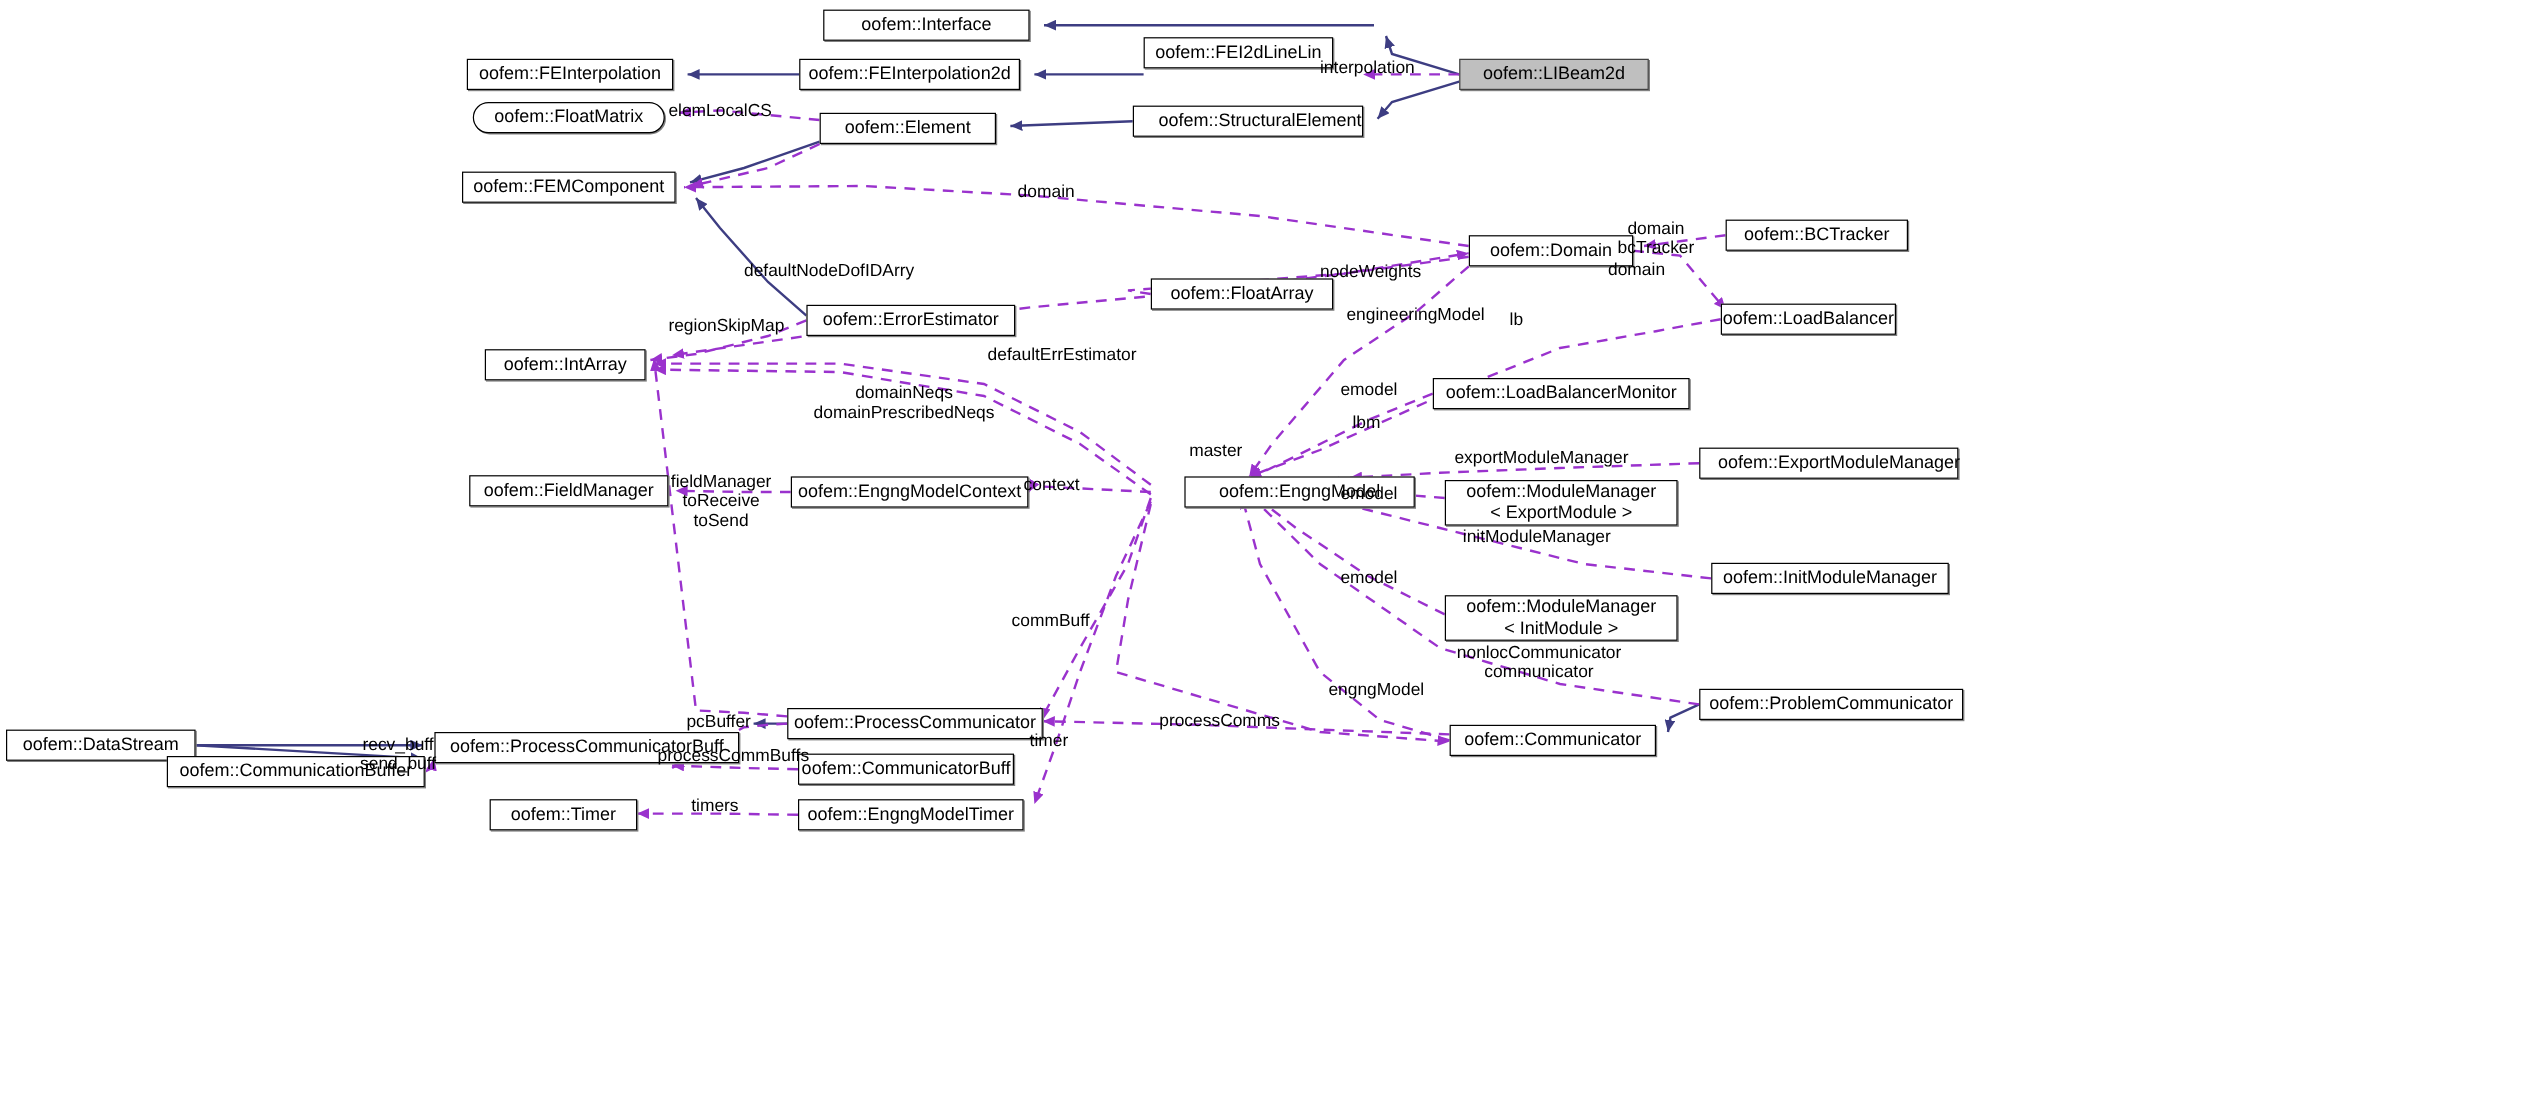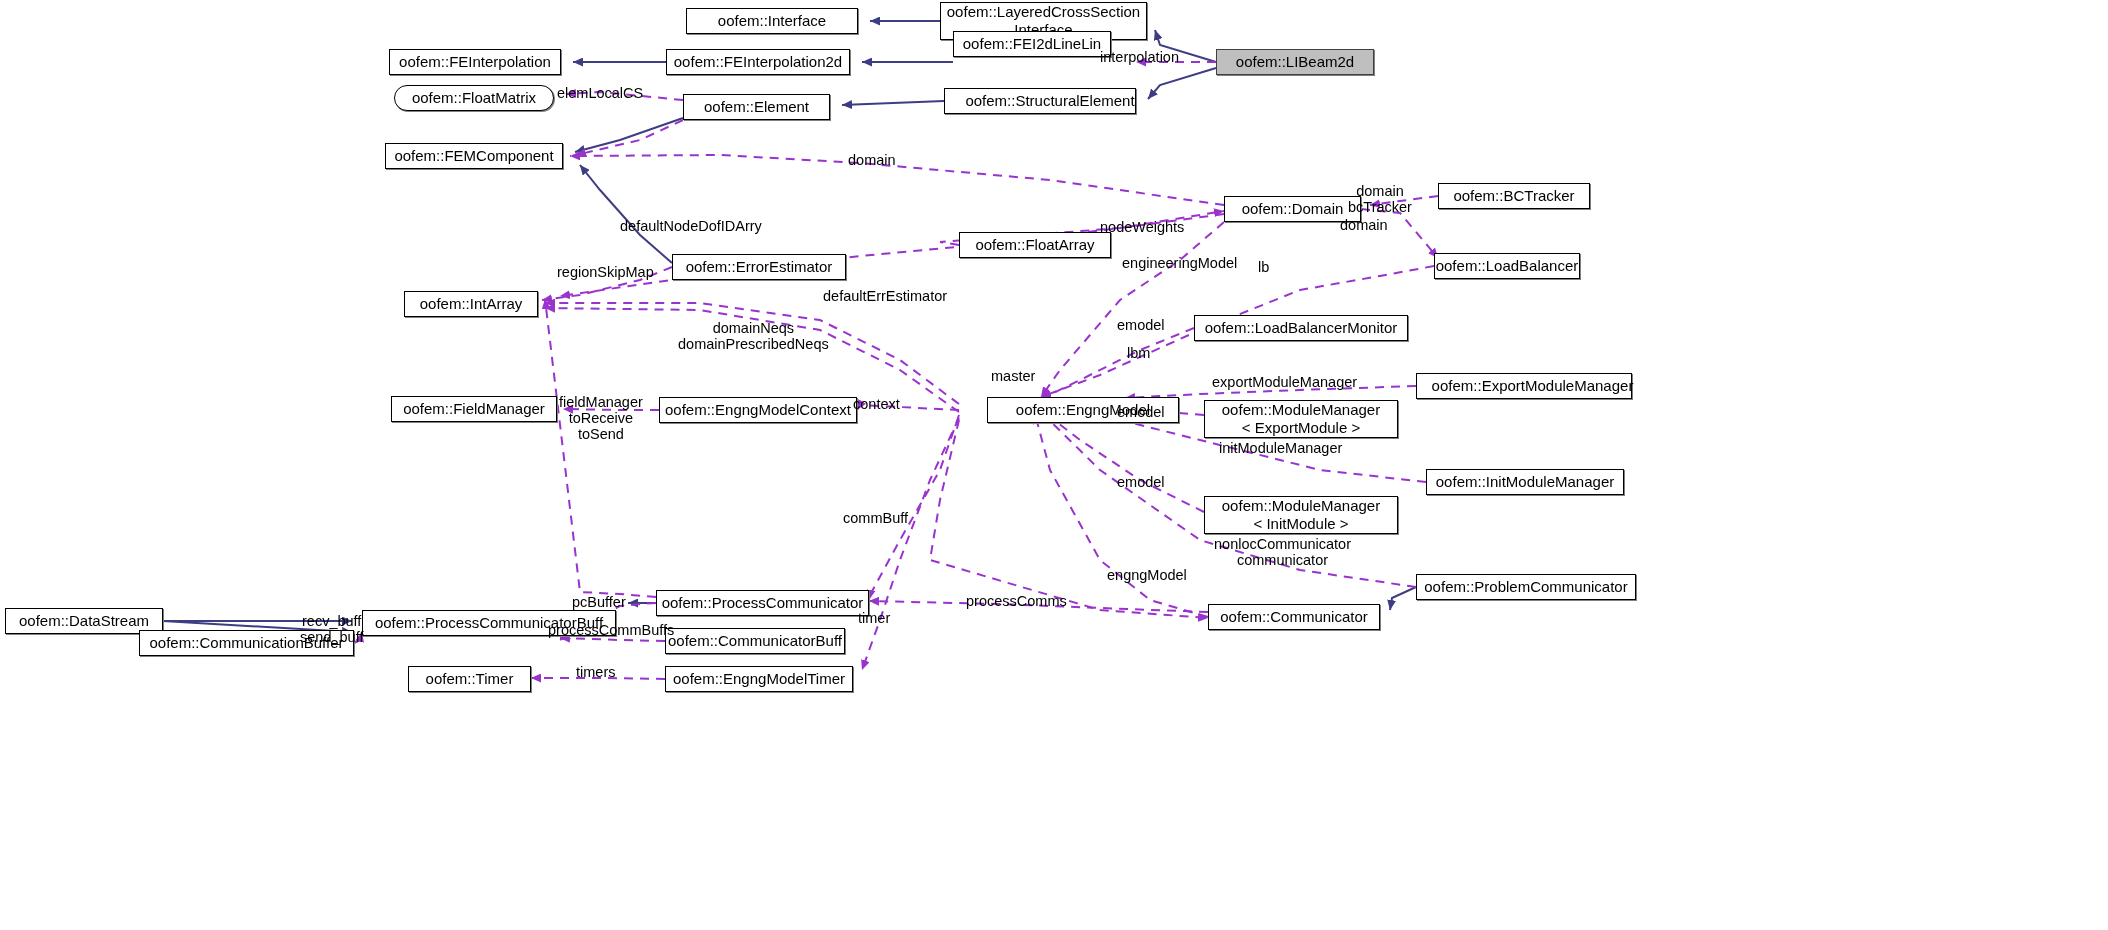--- a/index.html
+++ b/index.html
@@ -112,22 +112,20 @@
       <path d="M665,679 L600,678 L531,678"></path>
       <path d="M959,415 L940,470 L900,540 L870,595 L869,600"></path>
       <path d="M959,418 L930,480 L900,560 L880,620 L862,670"></path>
       <path d="M1208,612 L1100,608 L1000,604 L869,601"></path>
       <path d="M959,420 L940,500 L930,560 L1100,610 L1208,618"></path>
       <path d="M354,643 L360,640 L362,632"></path>
     </g>
   </svg>
 
 <div class="node" style="left: 686px; top: 8px; width: 172px; height: 26px;">oofem::Interface</div>
-    <div class="node" style="left: 940px; top: 2px; width: 207px; height: 38px;">oofem::LayeredCrossSection
-Interface</div>
     <div class="node" style="left: 389px; top: 49px; width: 172px; height: 26px;">oofem::FEInterpolation</div>
     <div class="node" style="left: 666px; top: 49px; width: 184px; height: 26px;">oofem::FEInterpolation2d</div>
     <div class="node" style="left: 953px; top: 31px; width: 158px; height: 26px;">oofem::FEI2dLineLin</div>
     <div class="node highlight" style="left: 1216px; top: 49px; width: 158px; height: 26px; text-align: right;">oofem::LIBeam2d</div>
     <div class="node" style="left: 394px; top: 85px; width: 160px; height: 26px; border-radius: 13px;">oofem::FloatMatrix</div>
     <div class="node" style="left: 683px; top: 94px; width: 147px; height: 26px;">oofem::Element</div>
     <div class="node" style="left: 944px; top: 88px; width: 192px; height: 26px; padding-left: 20px;">oofem::StructuralElement</div>
     <div class="node" style="left: 385px; top: 143px; width: 178px; height: 26px;">oofem::FEMComponent</div>
     <div class="node" style="left: 1224px; top: 196px; width: 137px; height: 26px;">oofem::Domain</div>
     <div class="node" style="left: 1438px; top: 183px; width: 152px; height: 26px;">oofem::BCTracker</div>

